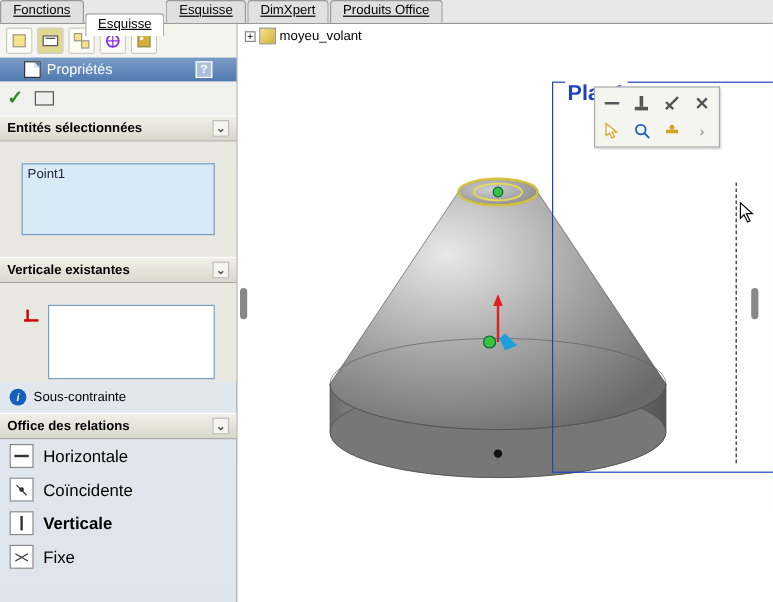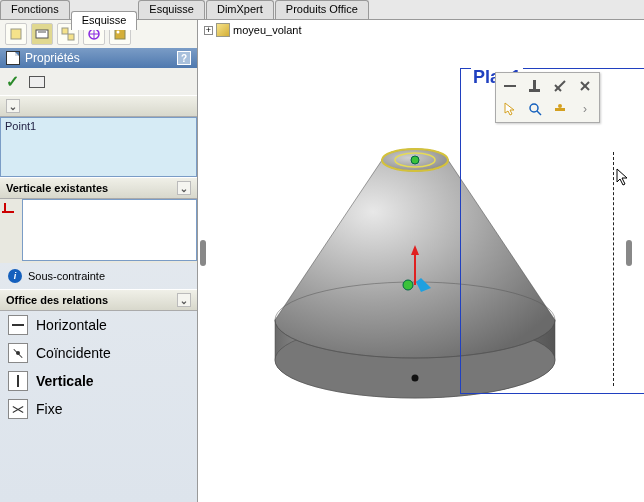--- a/index.html
+++ b/index.html
@@ -10,20 +10,21 @@
     width: 644px;
     height: 502px;
     overflow: hidden;
     position: relative;
   }
   .tabs {
     display: flex;
     background: #e8e8e8;
     border-bottom: 1px solid #999;
     height: 20px;
+    text-decoration: underline;
   }
   .tab {
     padding: 2px 10px;
     border: 1px solid #999;
     border-bottom: none;
     background: #e0e0e0;
     margin-right: 1px;
     font-size: 11px;
     cursor: pointer;
     border-radius: 3px 3px 0 0;
@@ -57,21 +58,21 @@
     background: #fdfdf5;
     display: flex;
     align-items: center;
     justify-content: center;
     font-size: 13px;
     border-radius: 2px;
   }
   .panel-header {
     background: linear-gradient(to bottom, #7a9cc6, #4f79af);
     color: #fff;
-    padding: 3px 6px;
+    padding: 3px 20px;
     display: flex;
     align-items: center;
     justify-content: space-between;
     font-size: 12px;
   }
   .panel-header .title { display: flex; align-items: center; gap: 5px; }
   .panel-header .doc-icon {
     width: 14px; height: 14px; background: #fff; border: 1px solid #333;
     position: relative;
   }
@@ -107,21 +108,21 @@
     align-items: center;
   }
   .chevron {
     width: 14px; height: 14px;
     display: flex; align-items: center; justify-content: center;
     font-size: 10px; color: #555;
     border: 1px solid #bbb;
     background: #f5f5f0;
   }
   .section-body {
-    padding: 0;
+    padding: 18px;
     background: #e8e8e0;
   }
   .listbox {
     background: #d6ebf5;
     border: 1px solid #7a9cc6;
     min-height: 60px;
     padding: 2px 4px;
     font-size: 11px;
     color: #224;
   }
@@ -297,20 +298,21 @@
       </div>
       <span class="help">?</span>
     </div>
 
     <div class="ok-row">
       <span class="check">✓</span>
       <span class="pin-icon"></span>
     </div>
 
     <div class="section-header">
+      <span>Entités sélectionnées</span>
       <span class="chevron">⌄</span>
     </div>
     <div class="section-body">
       <div class="listbox">
         <div>Point1</div>
       </div>
     </div>
 
     <div class="section-header">
       <span>Verticale existantes</span>

